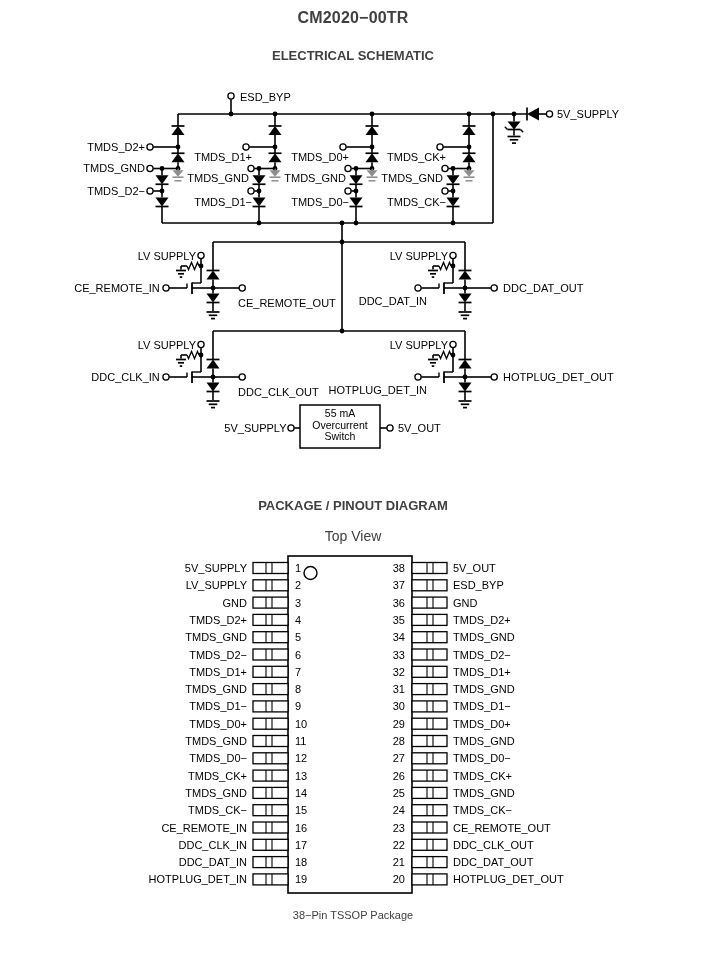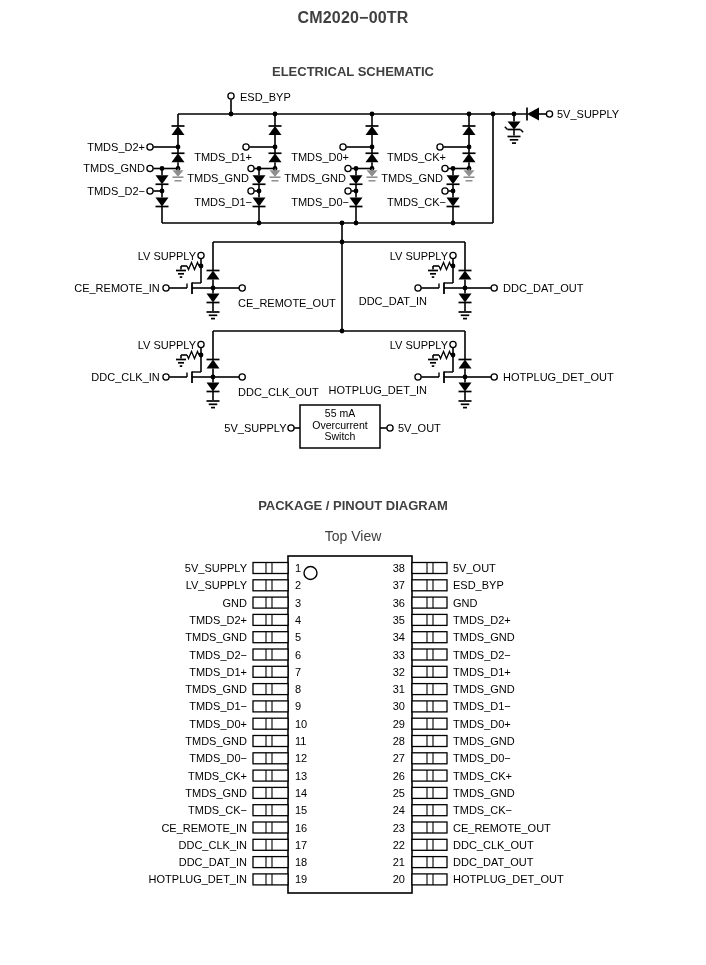--- a/index.html
+++ b/index.html
@@ -1,34 +1,35 @@
 <!DOCTYPE html>
 <html><head>
 <meta charset="utf-8">
 <style>
   html,body{margin:0;padding:0;background:#fff;}
   .canvas{position:relative;width:706px;height:965px;background:#fff;overflow:hidden;
           font-family:"Liberation Sans",sans-serif;color:#404040;}
   .h{position:absolute;left:0;width:706px;text-align:center;white-space:pre;}
   .title{top:9px;font-size:16px;font-weight:bold;letter-spacing:.2px;}
-  .subhead{top:64px;font-size:13px;font-weight:bold;}
+  .subhead{top:48px;font-size:13px;font-weight:bold;}
   .pkghead{top:498px;font-size:13px;font-weight:bold;}
   .topview{top:528px;font-size:14px;}
   .caption{top:909px;font-size:11px;}
   svg{position:absolute;left:0;top:0;}
   svg text{font-family:"Liberation Sans",sans-serif;}
 </style>
 </head>
 <body>
 
 <div class="canvas">
   <div class="h title">CM2020−00TR</div>
   <div class="h subhead">ELECTRICAL SCHEMATIC</div>
   <div class="h pkghead">PACKAGE / PINOUT DIAGRAM</div>
   <div class="h topview">Top View</div>
+  <div class="h caption">38−Pin TSSOP Package</div>
   <svg id="draw" width="706" height="965" viewBox="0 0 706 965">
       <line x1="178" y1="114" x2="527" y2="114" stroke="#000000" stroke-width="1.6"></line>
       <line x1="162" y1="223" x2="493" y2="223" stroke="#000000" stroke-width="1.6"></line>
       <line x1="493" y1="114" x2="493" y2="223" stroke="#000000" stroke-width="1.6"></line>
       <line x1="231" y1="99.2" x2="231" y2="114" stroke="#000000" stroke-width="1.6"></line>
       <circle cx="231" cy="96" r="3.1" fill="#fff" stroke="#000000" stroke-width="1.3"></circle>
       <circle cx="231" cy="114" r="2.4" fill="#000000"></circle>
       <text x="240" y="100.5" text-anchor="start" font-size="11" fill="#000000">ESD_BYP</text>
       <circle cx="493" cy="114" r="2.4" fill="#000000"></circle>
       <circle cx="514" cy="114" r="2.4" fill="#000000"></circle>

